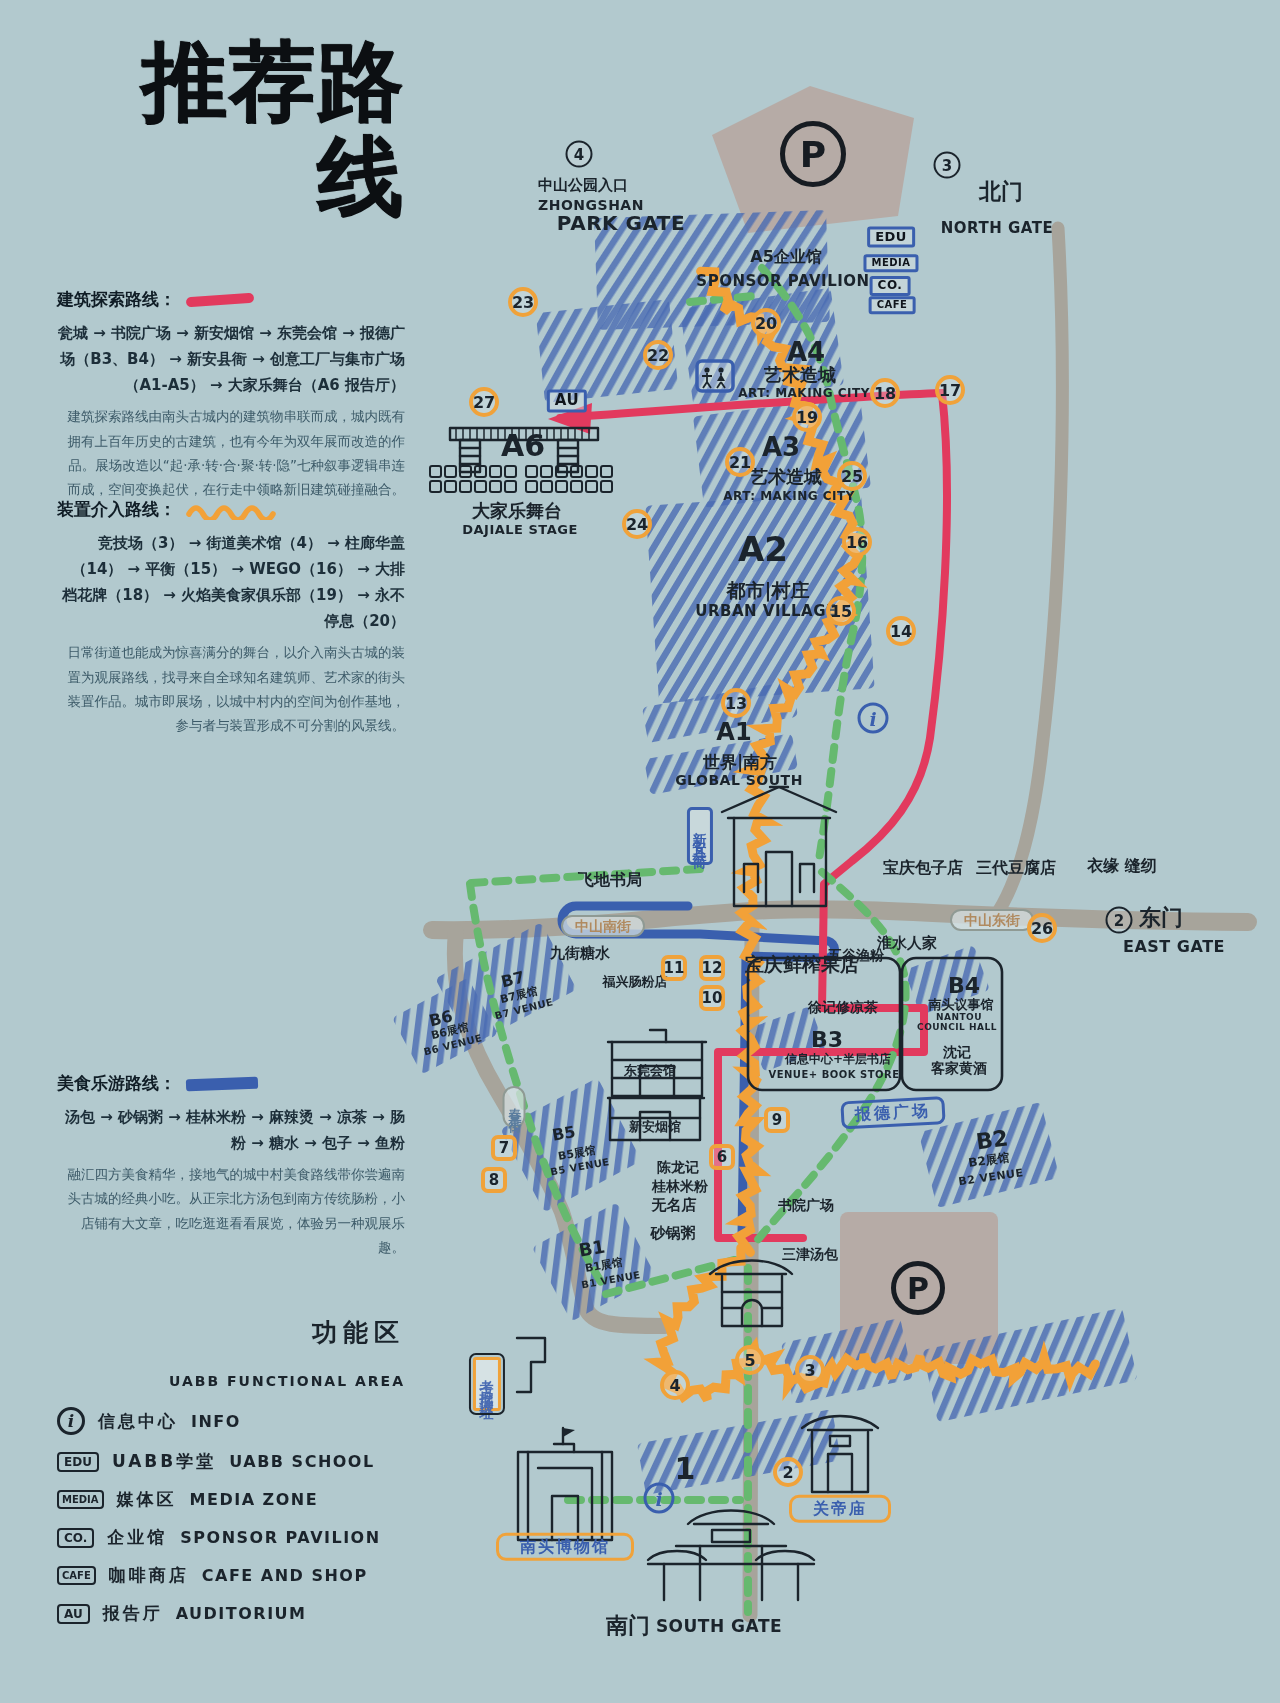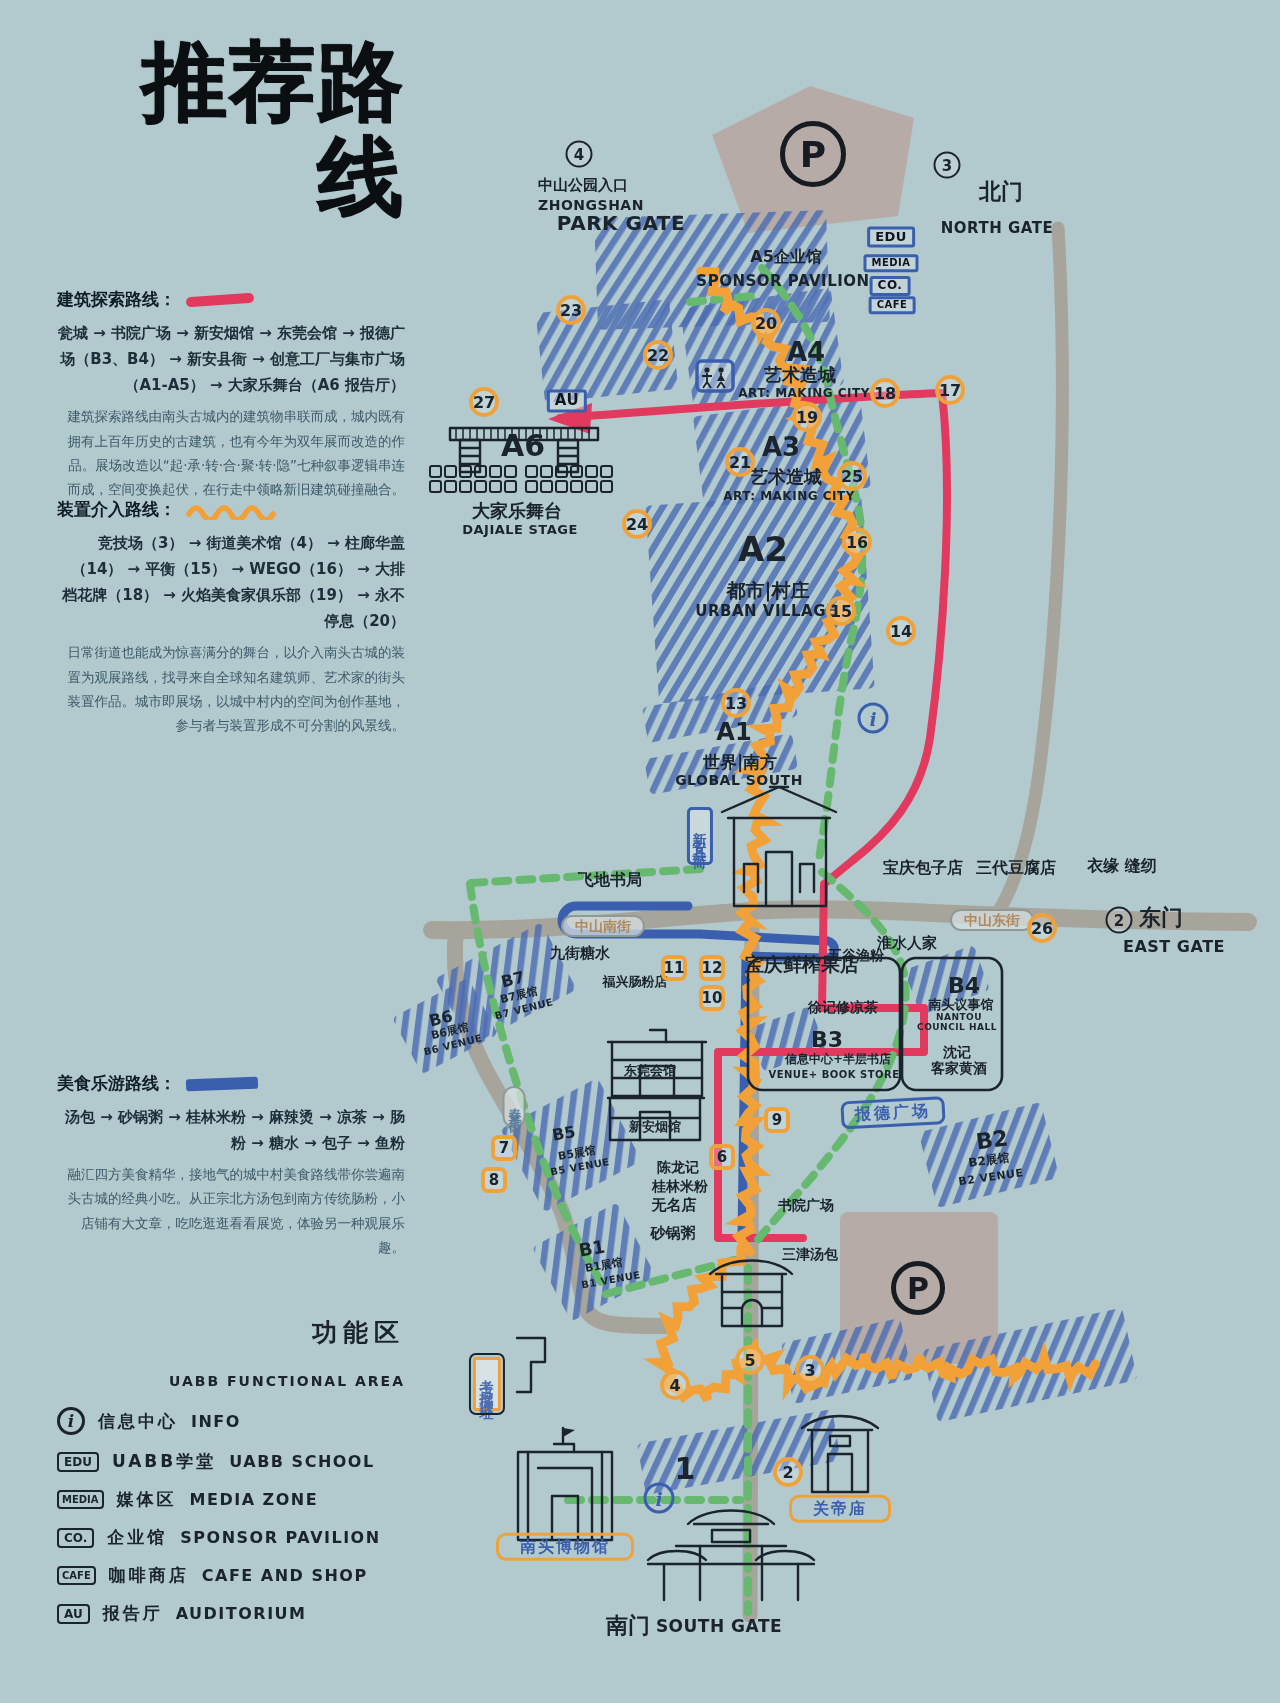--- a/index.html
+++ b/index.html
@@ -370,21 +370,21 @@
       <div class="ml latin" style="left: 719px; top: 1627px; font-size: 17px;">SOUTH GATE</div>
       <div class="mk g" style="left: 579px; top: 154px;">4</div>
       <div class="mk g" style="left: 947px; top: 165px;">3</div>
       <div class="mk g" style="left: 1119px; top: 920px;">2</div>
       <div class="mk P" style="left: 813px; top: 154px; height: 66px; width: 66px; font-size: 36px;">P</div>
       <div class="mk P" style="left: 918px; top: 1288px; height: 54px; width: 54px; font-size: 30px;">P</div>
       <div class="mk i" style="left: 873px; top: 718px;">i</div>
       <div class="mk i" style="left: 659px; top: 1498px;">i</div>
       <div class="mk c" style="left: 766px; top: 323px;">20</div>
       <div class="mk c" style="left: 658px; top: 355px;">22</div>
-      <div class="mk c" style="left: 523px; top: 310px; margin-left: 48px;">23</div>
+      <div class="mk c" style="left: 523px; top: 302px;">23</div>
       <div class="mk c" style="left: 484px; top: 402px;">27</div>
       <div class="mk c" style="left: 807px; top: 417px;">19</div>
       <div class="mk c" style="left: 885px; top: 393px;">18</div>
       <div class="mk c" style="left: 950px; top: 390px;">17</div>
       <div class="mk c" style="left: 740px; top: 462px;">21</div>
       <div class="mk c" style="left: 852px; top: 476px;">25</div>
       <div class="mk c" style="left: 637px; top: 524px;">24</div>
       <div class="mk c" style="left: 857px; top: 542px;">16</div>
       <div class="mk c" style="left: 841px; top: 611px;">15</div>
       <div class="mk c" style="left: 901px; top: 631px;">14</div>

